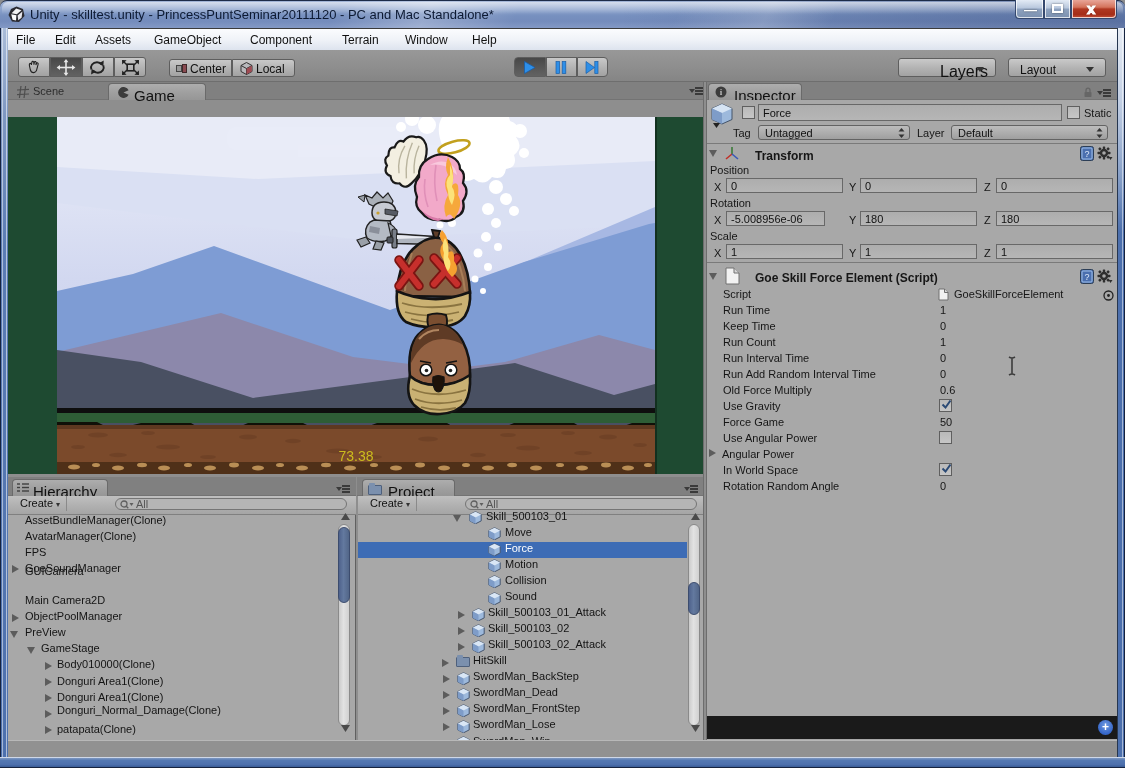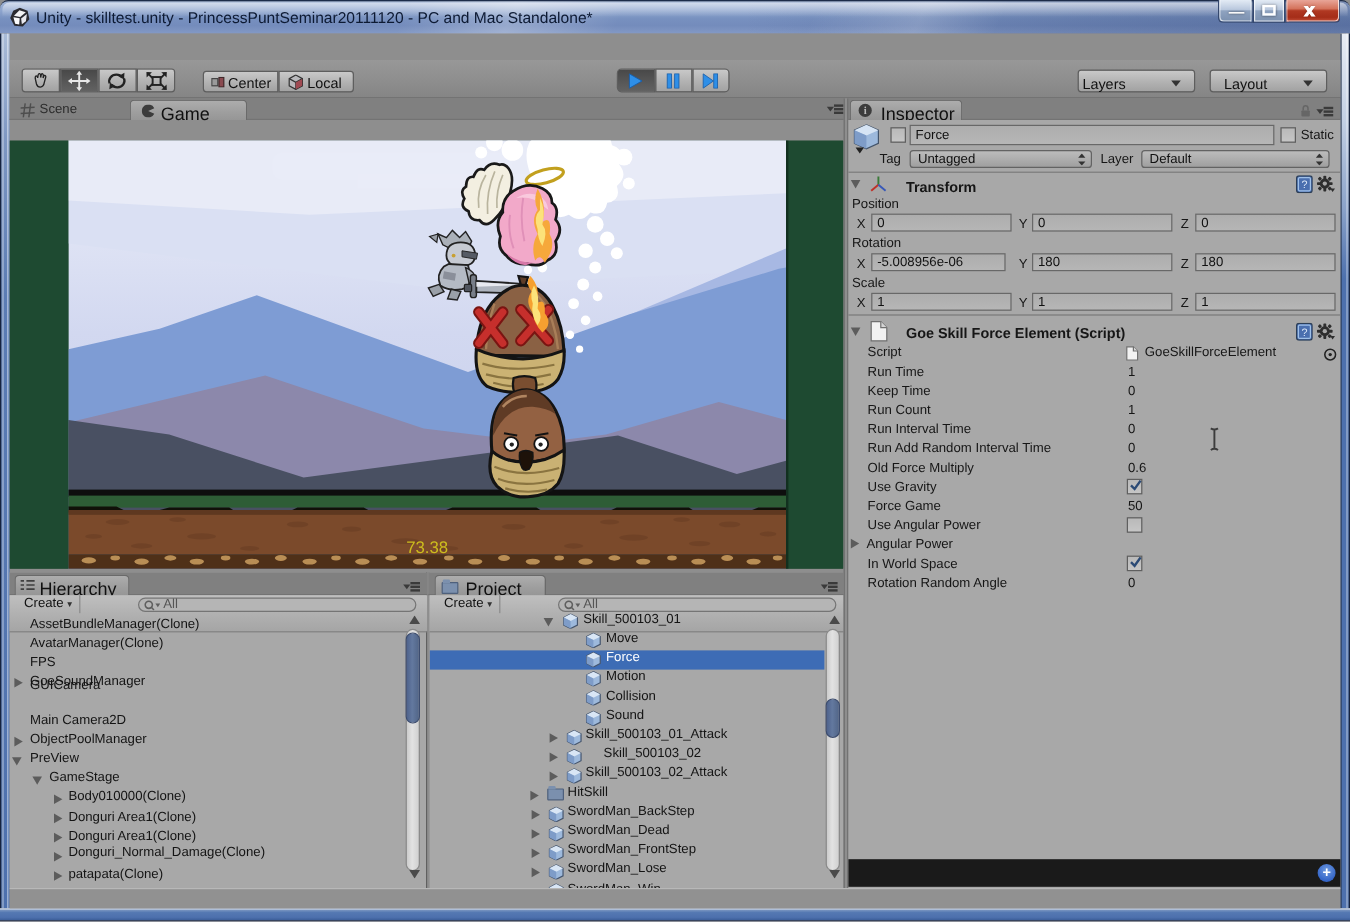--- a/index.html
+++ b/index.html
@@ -64,21 +64,21 @@
   border:1px solid #6a6a6a; border-bottom:none; }
 .tab .lab { position:absolute; font-size:15px; color:#111; top:3px; }
 
 #gametb { position:absolute; left:8px; top:100px; width:695px; height:17px;
   background:linear-gradient(180deg,#c3c3c3 0%,#b4b4b4 55%,#a8a8a8 100%);
   border-bottom:1px solid #606060; border-top:1px solid #9a9a9a;}
 #gametb .sep { position:absolute; top:0; width:1px; height:16px; background:#7d7d7d; }
 #gametb .lbl { position:absolute; top:2px; font-size:11px; color:#1a1a1a; }
 
 .panelbg { position:absolute; background:#a8a8a8; }
-.createrow { position:absolute; height:31px;
+.createrow { position:absolute; height:19px;
   background:linear-gradient(180deg,#bfbfbf 0%,#b0b0b0 55%,#a5a5a5 100%);
   border-bottom:1px solid #808080; }
 .createbtn { position:absolute; top:1px; font-size:11px; color:#111; }
 .search { position:absolute; top:2px; height:12px; border-radius:7px;
   background:#b5b5b5; border:1px solid #757575; }
 .row { position:absolute; font-size:11px; color:#141414; white-space:nowrap; }
 .tri-r { position:absolute; width:0; height:0; border-left:7px solid #5c5c5c;
   border-top:4.5px solid transparent; border-bottom:4.5px solid transparent; }
 .tri-d { position:absolute; width:0; height:0; border-top:7px solid #5c5c5c;
   border-left:4.5px solid transparent; border-right:4.5px solid transparent; }
@@ -138,20 +138,30 @@
       <div class="hl"></div>
     </div>
   <div id="bright">
       <div class="dk"></div>
       <div class="hl"></div>
     </div>
   <div id="bbottom">
       <div class="hl"></div>
     </div>
 
+  <div id="menubar">
+    <span style="left:8px">File</span>
+      <span style="left:47px">Edit</span>
+      <span style="left:87px">Assets</span>
+    <span style="left:146px">GameObject</span>
+      <span style="left:242px">Component</span>
+      <span style="left:334px">Terrain</span>
+    <span style="left:397px">Window</span>
+      <span style="left:464px">Help</span>
+  </div>
 
   <div id="toolbar"></div>
 
   <div class="tbtn" style="left:18px;width:32px;border-radius:3px 0 0 3px"></div>
   <div class="tbtn on" style="left:50px;width:32px"></div>
   <div class="tbtn" style="left:82px;width:32px"></div>
   <div class="tbtn" style="left:114px;width:32px;border-radius:0 3px 3px 0"></div>
   <svg class="abs" style="left:26px;top:60px" width="15" height="15" viewBox="0 0 15 15">
     <path d="M3.5 6 Q3 3.5 4.2 3.3 Q5.2 3.2 5.4 5 L5.8 2.4 Q6.1 1.2 7 1.4 Q7.8 1.6 7.8 2.8 L7.9 4.6 L8.4 2.2 Q8.7 1.2 9.5 1.5 Q10.2 1.8 10.1 3 L9.9 5 L10.6 3.4 Q11 2.5 11.7 2.9 Q12.4 3.3 12.1 4.4 L11 8.5 Q10.4 12.5 7.6 12.6 Q5.2 12.7 4.4 10 Z" fill="none" stroke="#222" stroke-width="1.1"></path>
   </svg>
@@ -207,21 +217,21 @@
   <svg class="abs" style="left:555px;top:61px" width="12" height="13" viewBox="0 0 12 13">
     <rect x="1" y="0.5" width="3.6" height="12" fill="#2e8fe8" stroke="#1a5ea8" stroke-width="0.7"></rect>
     <rect x="7.2" y="0.5" width="3.6" height="12" fill="#2e8fe8" stroke="#1a5ea8" stroke-width="0.7"></rect>
   </svg>
   <svg class="abs" style="left:585px;top:61px" width="14" height="13" viewBox="0 0 14 13">
     <path d="M1 0.5 L9.5 6.5 L1 12.5 Z" fill="#2e8fe8" stroke="#1a5ea8" stroke-width="0.7"></path>
     <rect x="9.8" y="0.5" width="3.2" height="12" fill="#2e8fe8" stroke="#1a5ea8" stroke-width="0.7"></rect>
   </svg>
 
   <div class="tbtn" style="left:898px;top:58px;width:98px;height:19px;border-radius:3px"></div>
-  <div class="txt" style="left:902px;top:63px;font-size:12px">Layers</div>
+  <div class="txt" style="left:940px;top:63px;font-size:16px">Layers</div>
   <div class="abs" style="left:976px;top:67px;width:0;height:0;border-top:5px solid #333;border-left:4px solid transparent;border-right:4px solid transparent"></div>
   <div class="tbtn" style="left:1008px;top:58px;width:98px;height:19px;border-radius:3px"></div>
   <div class="txt" style="left:1020px;top:63px;font-size:12px">Layout</div>
   <div class="abs" style="left:1086px;top:67px;width:0;height:0;border-top:5px solid #333;border-left:4px solid transparent;border-right:4px solid transparent"></div>
 
   <div class="tabrow" style="left:8px;top:82px;width:1109px;height:18px"></div>
   <svg class="abs" style="left:17px;top:86px" width="12" height="12" viewBox="0 0 12 12">
     <g stroke="#4e4e4e" stroke-width="1.2">
         <line x1="4" y1="0" x2="2.4" y2="12"></line>
         <line x1="8.6" y1="0" x2="7" y2="12"></line>
@@ -551,21 +561,21 @@
       <div class="row" style="left:147px;top:79px">Sound</div>
     <div class="tri-r" style="left:100px;top:100.1px"></div>
       <svg class="abs" style="left:114px;top:96.6px" width="13" height="13" viewBox="0 0 13 13">
         <use href="#cub"></use>
       </svg>
       <div class="row" style="left:130px;top:95.1px">Skill_500103_01_Attack</div>
     <div class="tri-r" style="left:100px;top:116.1px"></div>
       <svg class="abs" style="left:114px;top:112.6px" width="13" height="13" viewBox="0 0 13 13">
         <use href="#cub"></use>
       </svg>
-      <div class="row" style="left:145px;top:111.1px">Skill_500103_02</div>
+      <div class="row" style="left:130px;top:111.1px">Skill_500103_02</div>
     <div class="tri-r" style="left:100px;top:132.2px"></div>
       <svg class="abs" style="left:114px;top:128.7px" width="13" height="13" viewBox="0 0 13 13">
         <use href="#cub"></use>
       </svg>
       <div class="row" style="left:130px;top:127.2px">Skill_500103_02_Attack</div>
     <div class="tri-r" style="left:84px;top:148.2px"></div>
       <div class="folder" style="left:98px;top:146.2px"></div>
       <div class="row" style="left:115px;top:143.2px">HitSkill</div>
     <div class="tri-r" style="left:85px;top:164.3px"></div>
       <svg class="abs" style="left:99px;top:160.8px" width="13" height="13" viewBox="0 0 13 13">
@@ -660,21 +670,21 @@
   </svg>
   <div class="ilabel" style="left:710px;top:164px">Position</div>
   <div class="ilabel" style="left:714px;top:181px">X</div>
     <div class="field" style="left:726px;top:178px;width:117px">0</div>
   <div class="ilabel" style="left:849px;top:181px">Y</div>
     <div class="field" style="left:860px;top:178px;width:117px">0</div>
   <div class="ilabel" style="left:984px;top:181px">Z</div>
     <div class="field" style="left:996px;top:178px;width:117px">0</div>
   <div class="ilabel" style="left:710px;top:197px">Rotation</div>
   <div class="ilabel" style="left:714px;top:214px">X</div>
-    <div class="field" style="left:726px;top:211px;width:112px">-5.008956e-06</div>
+    <div class="field" style="left:726px;top:211px;width:99px">-5.008956e-06</div>
   <div class="ilabel" style="left:849px;top:214px">Y</div>
     <div class="field" style="left:860px;top:211px;width:117px">180</div>
   <div class="ilabel" style="left:984px;top:214px">Z</div>
     <div class="field" style="left:996px;top:211px;width:117px">180</div>
   <div class="ilabel" style="left:710px;top:230px">Scale</div>
   <div class="ilabel" style="left:714px;top:247px">X</div>
     <div class="field" style="left:726px;top:244px;width:117px">1</div>
   <div class="ilabel" style="left:849px;top:247px">Y</div>
     <div class="field" style="left:860px;top:244px;width:117px">1</div>
   <div class="ilabel" style="left:984px;top:247px">Z</div>

